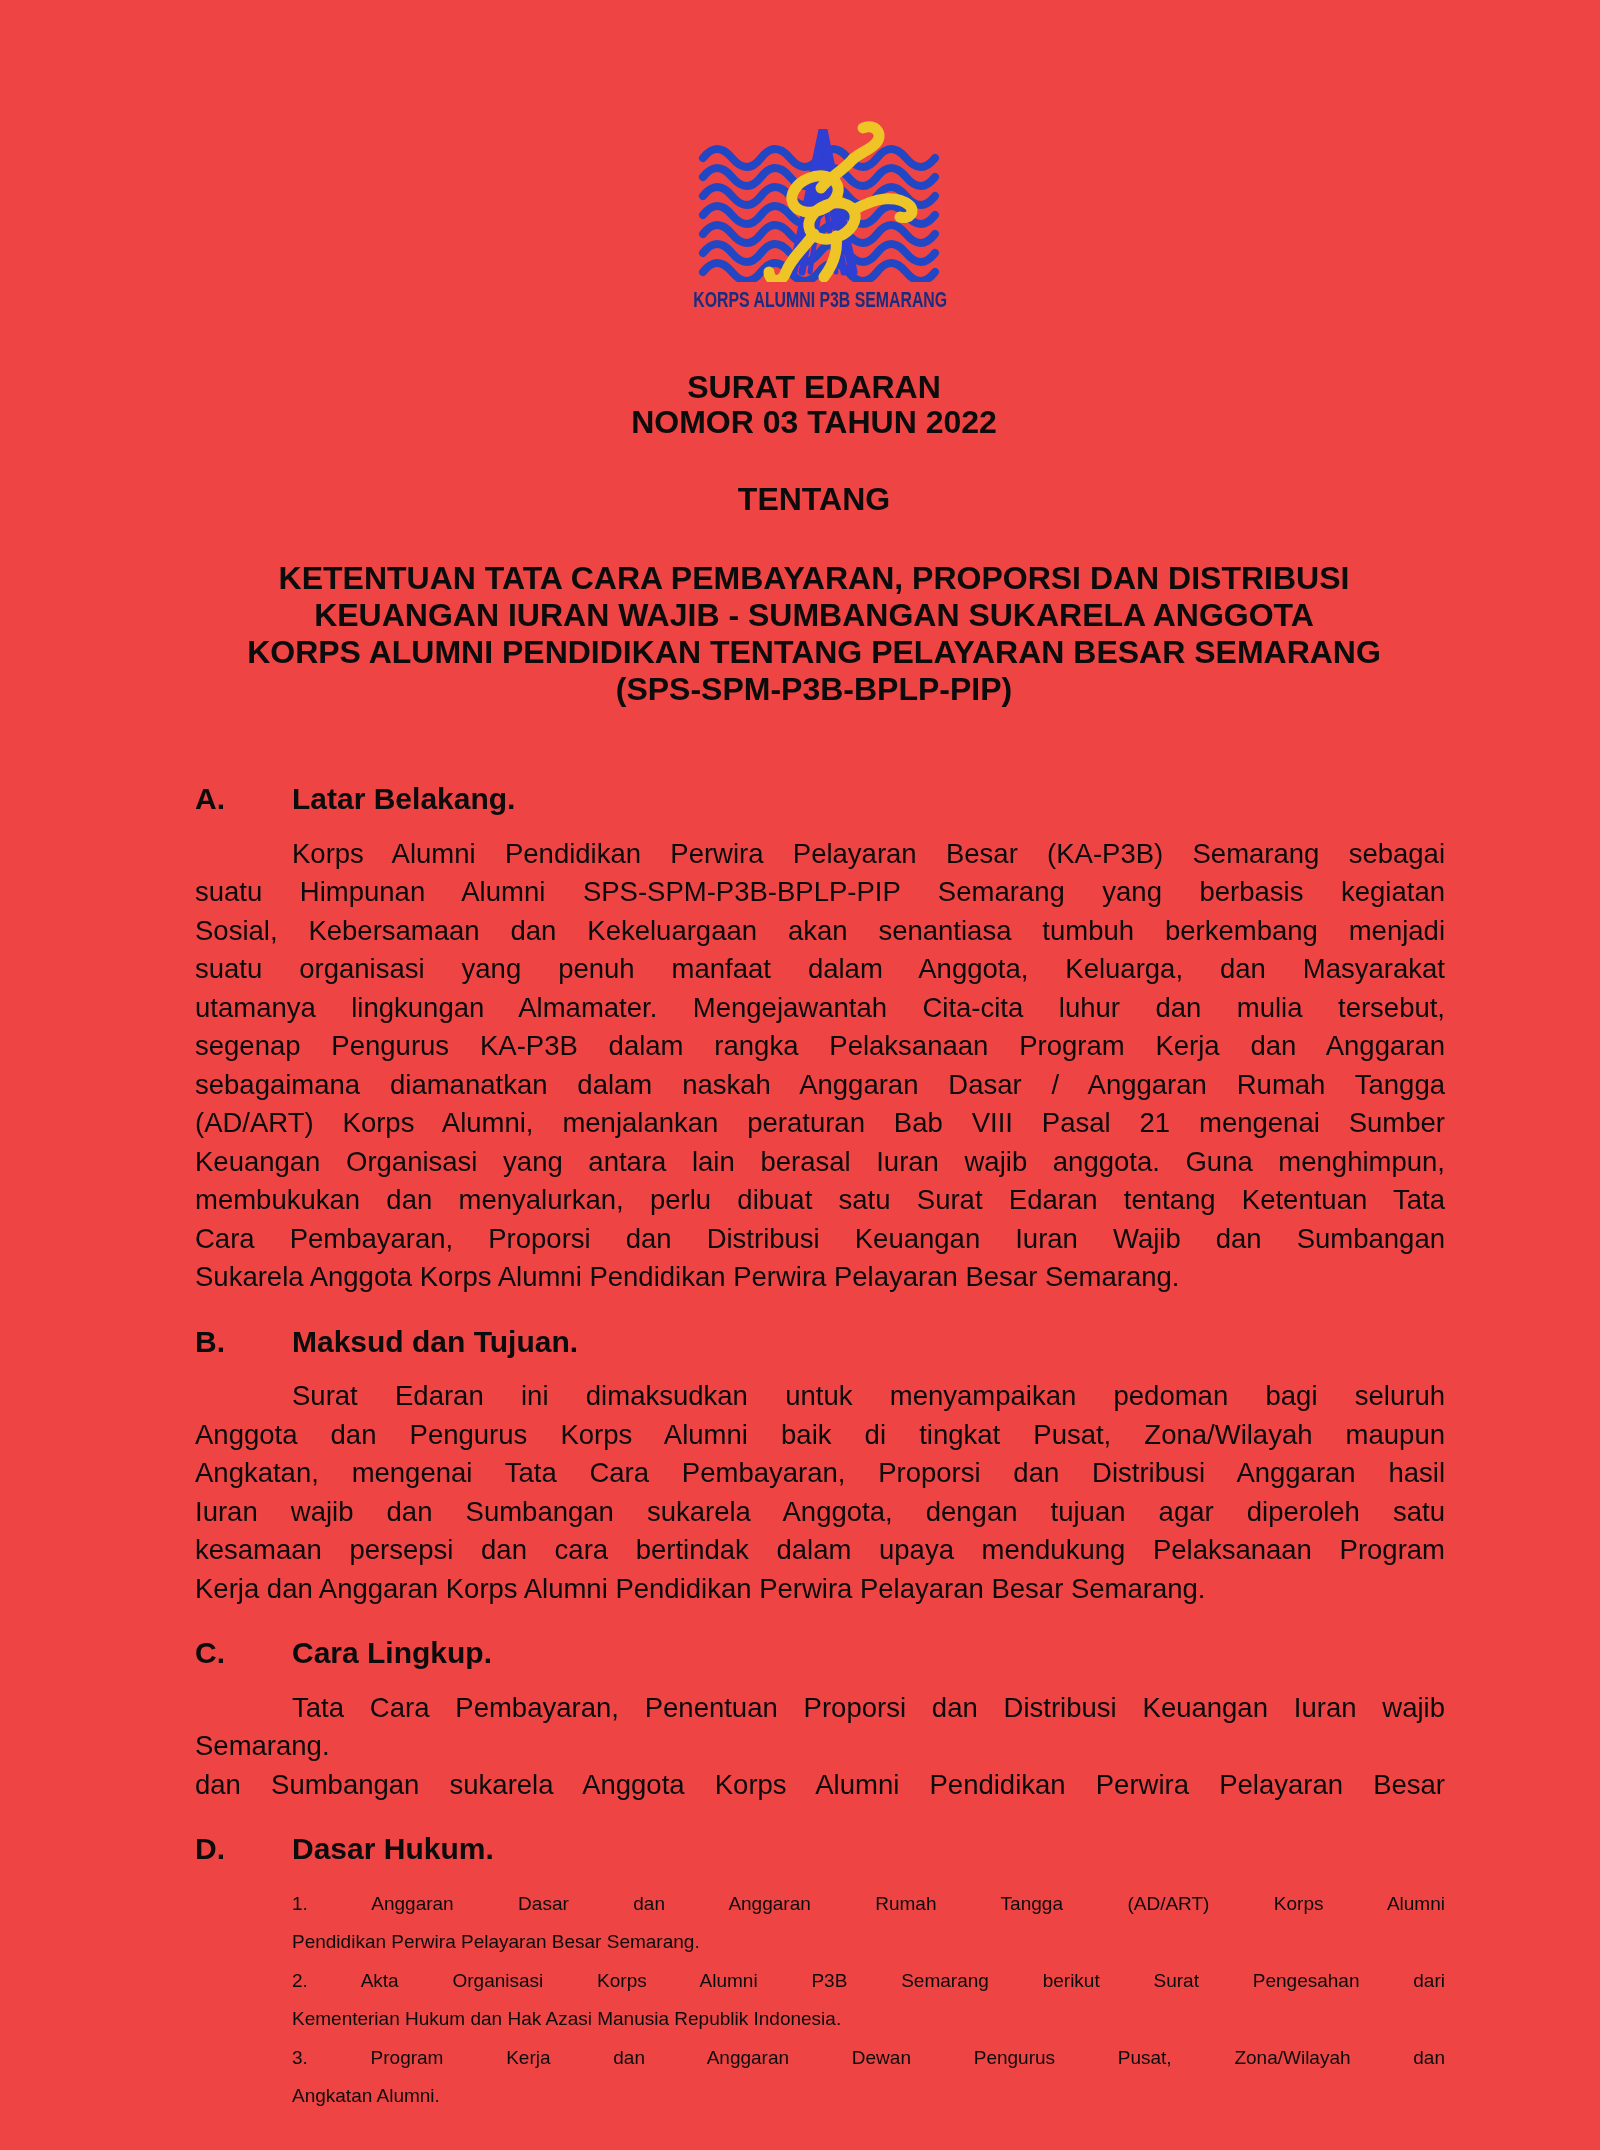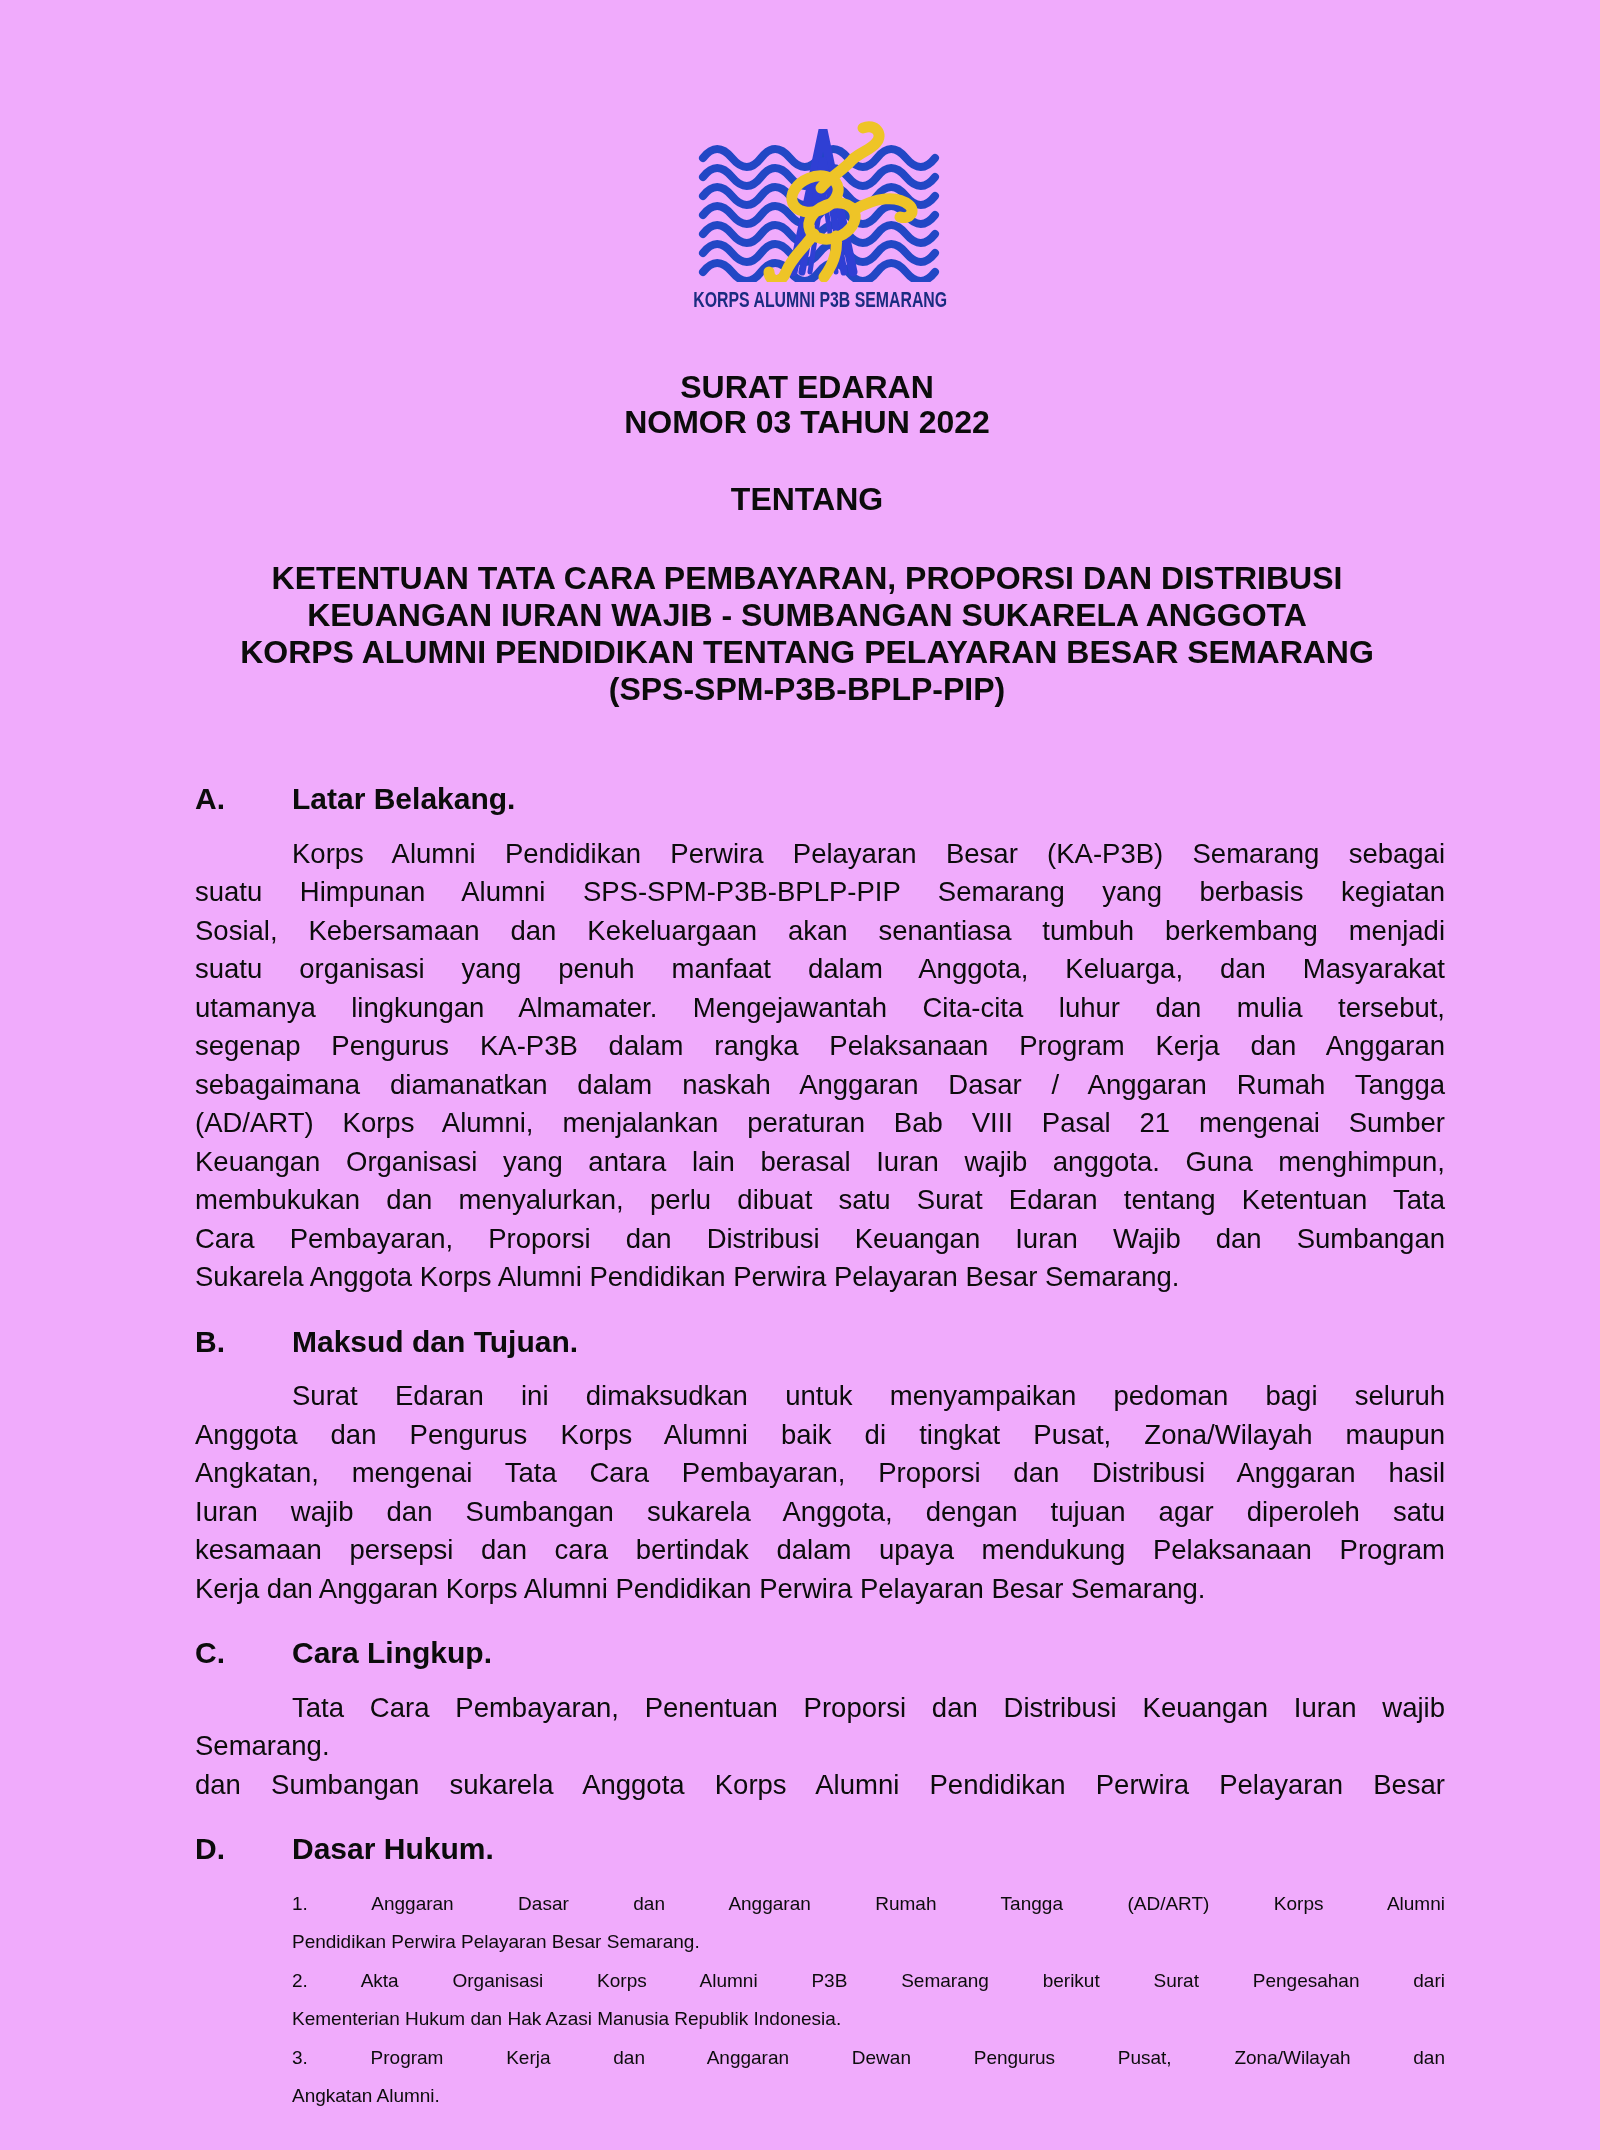--- a/index.html
+++ b/index.html
@@ -1,20 +1,20 @@
 <!DOCTYPE html>
 <html><head>
 <meta charset="utf-8">
 <style>
   html, body { margin: 0; padding: 0; background: #ffffff; }
   .page {
     position: relative;
     width: 1600px;
     height: 2150px;
-    background: #f0abfc;
+    background: #ef4444;
     font-family: "Liberation Sans", sans-serif;
     color: #0c0c0c;
     overflow: hidden;
   }
   
   .logo-wrap {
     position: absolute;
     left: 195px;
     top: 120px;
     width: 1250px;
@@ -28,21 +28,21 @@
     font-weight: bold;
     font-size: 22px;
     letter-spacing: 0px;
     white-space: nowrap;
     transform: scaleX(0.72);
     transform-origin: center;
   }
   
   .masthead {
     position: absolute;
-    left: 182px;
+    left: 189px;
     top: 370px;
     width: 1250px;
     text-align: center;
     font-weight: bold;
   }
   .m-line { font-size: 32px; line-height: 34.5px; }
   .tentang { margin-top: 43px; font-size: 32px; line-height: 34.5px; }
   .doc-title { margin-top: 43px; }
   .t-line { font-size: 32px; line-height: 37px; }
   

